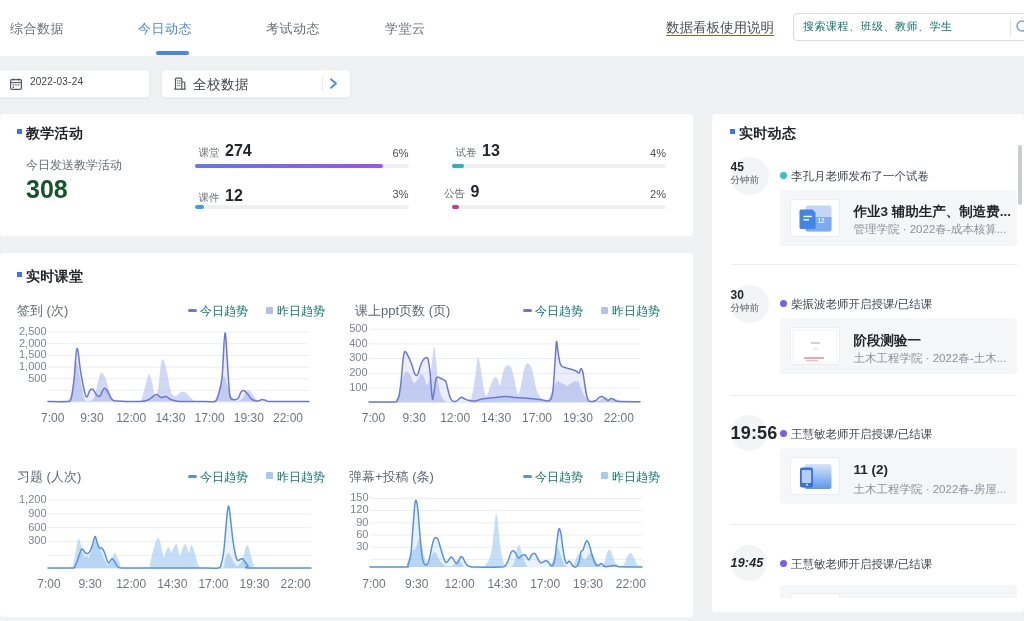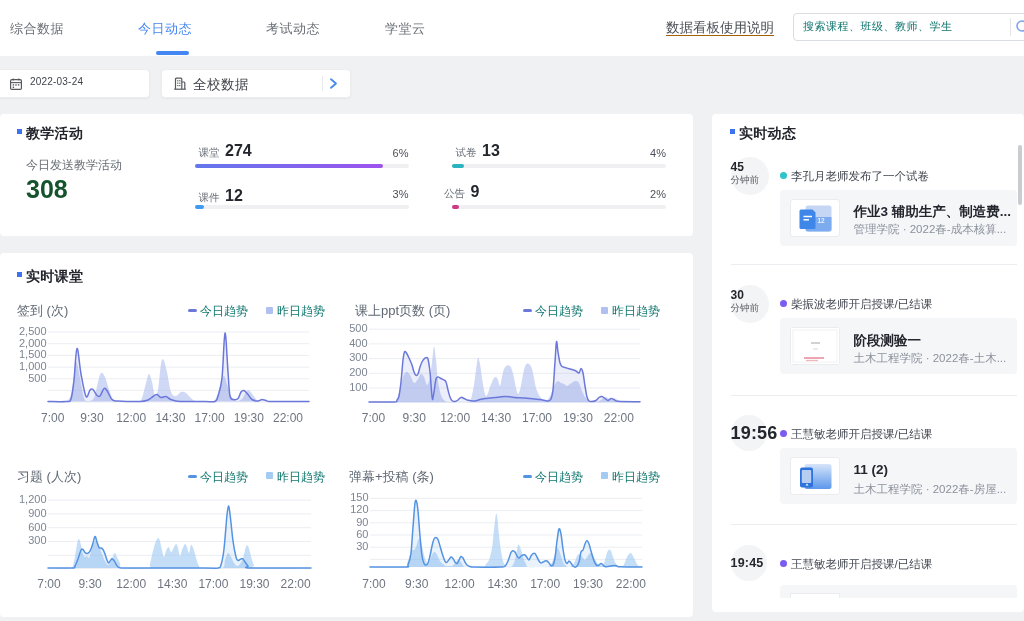--- a/index.html
+++ b/index.html
@@ -280,20 +280,20 @@
       </defs>
       <rect x="13.5" y="6" width="27" height="25" rx="2.5" fill="url(#tg)"></rect>
       <rect x="9" y="9.5" width="13" height="20" rx="2" fill="#2e72dc"></rect>
       <rect x="10.8" y="12" width="9.4" height="13" rx="0.8" fill="#b7cdf1"></rect>
       <path d="M14.5 27.5 l1.5 -2 l1.5 2 Z" fill="#fff"></path>
     </svg></div>
 <div class="abs ectitle" style="left:853.5px;top:462px;">11 (2)</div>
 <div class="abs ecsub" style="left:853.5px;top:482px;">土木工程学院 · 2022春-房屋...</div>
 <div class="abs divider" style="left:731px;top:523.8px;width:286px;"></div>
 <div class="abs tcircle" style="left:730.5px;top:544.5px;width:36px;height:36px;">
-    <div style="font-size:12.5px;font-weight:bold;line-height:36px;letter-spacing:0.2px;">19:45</div>
+    <div style="font-size:12.5px;font-weight:bold;line-height:36px;letter-spacing:0.2px;font-style:italic;">19:45</div>
   </div>
 <div class="abs dot" style="left:779.5px;top:560px;background:#7a5cf0;"></div>
 <div class="abs etext" style="left:791px;top:557px;">王慧敏老师开启授课/已结课</div>
 <div class="abs ecard" style="left:780px;top:584.5px;width:237px;height:13px;border-radius:4px 4px 0 0;"></div>
 <div class="abs" style="left:790px;top:592.5px;width:50px;height:5px;background:#fff;border:1px solid #ececf0;border-bottom:none;"></div>
 
 <div class="abs" style="left:1018px;top:145px;width:4px;height:60px;border-radius:2px;background:#c9ccd1;"></div>
 
 </body></html>

